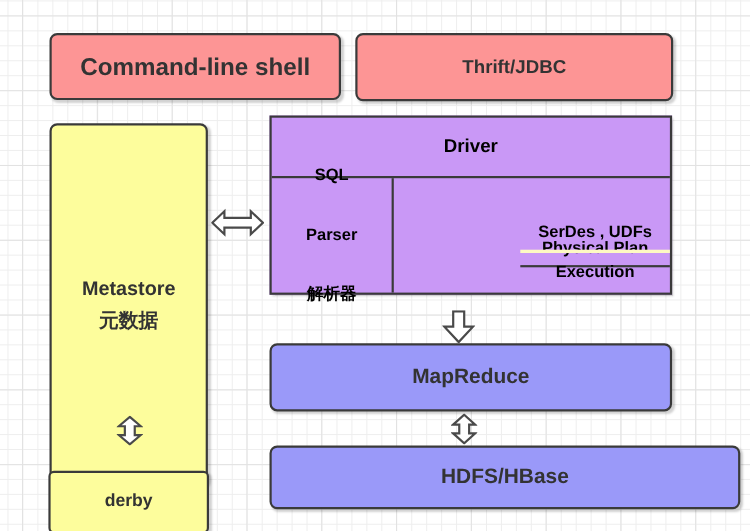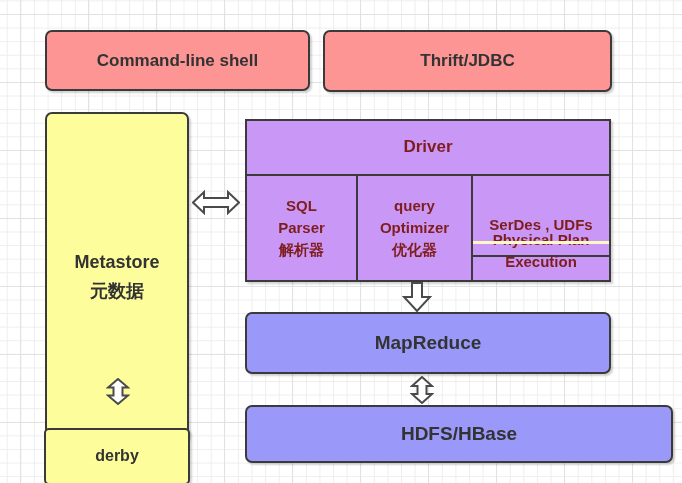--- a/index.html
+++ b/index.html
@@ -19,39 +19,39 @@
     position:absolute; box-sizing:border-box;
     border:2px solid #3a3a3a; color:#333333; font-weight:bold;
     display:flex; align-items:center; justify-content:center; text-align:center;
     box-shadow:2px 2px 2px rgba(0,0,0,0.18);
   }
   .pink{background:#FD9595; border-radius:7px;}
   .yellow{background:#FDFD9C; border-radius:7px;}
   .blue{background:#9A99F9; border-radius:7px;}
   .col{flex-direction:column;}
 
-  #cmd{left:45px; top:30px; width:265px; height:61px; font-size:17px;}
+  #cmd{left:45px; top:30px; width:265px; height:61px; font-size:22px;}
   #thrift{left:323px; top:30px; width:289px; height:62px; font-size:17px;}
   #meta{left:45px; top:112px; width:144px; height:330px; font-size:18px; line-height:1.6;}
   #mapreduce{left:245px; top:312px; width:366px; height:62px; font-size:19px;}
   #hdfs{left:245px; top:405px; width:428px; height:58px; font-size:19px;}
   #derby{left:44px; top:428px; width:146px; height:57px; font-size:16px; line-height:1.3; border-radius:5px;gap:32px;}
 
   #driver{
-    position:absolute; left:245px; top:119px; width:366px; height:163px;
+    position:absolute; left:245px; top:105px; width:366px; height:163px;
     box-sizing:border-box; background:#C998F6; border:2px solid #3a3a3a;
-    color:#7f1d1d; font-weight:bold; box-shadow:2px 2px 2px rgba(0,0,0,0.18);
+    color:#000000; font-weight:bold; box-shadow:2px 2px 2px rgba(0,0,0,0.18);
   }
   .d-cell{
     position:absolute; box-sizing:border-box;
     display:flex; flex-direction:column; align-items:center; justify-content:center;
     text-align:center; font-size:15px; line-height:1.45;
   }
   #driver-header{left:0; top:0; width:362px; height:55px; border-bottom:2px solid #3a3a3a; font-size:17px;}
-  #sql-parser{left:0; top:55px; width:111px; height:104px; border-right:2px solid #3a3a3a;}
+  #sql-parser{left:0; top:55px; width:111px; height:104px; border-right:2px solid #3a3a3a;gap:32px;}
   #query-optimizer{left:111px; top:55px; width:115px; height:104px; border-right:2px solid #3a3a3a;}
   #physical-plan{left:226px; top:55px; width:136px; height:33px; border-bottom:2px solid #3a3a3a;margin-top:48px;}
   #serdes{left:226px; top:88px; width:136px; height:35px; border-bottom:3px solid #fef9c3;}
   #execution{left:226px; top:123px; width:136px; height:36px;}
 
   .arrow{position:absolute;}
   .arrow polygon{fill:#ffffff; stroke:#4a4a4a; stroke-width:2; stroke-linejoin:miter;}
   #arr-meta-driver{left:192px; top:189px;}
   #arr-driver-mr{left:402px; top:282px;}
   #arr-mr-hdfs{left:410px; top:376px;}
@@ -76,25 +76,20 @@
   </div>
 
   <div id="driver">
     <div class="d-cell" id="driver-header">
       <span>Driver</span>
     </div>
     <div class="d-cell" id="sql-parser">
       <span>SQL</span>
       <span>Parser</span>
       <span>解析器</span>
-    </div>
-    <div class="d-cell" id="query-optimizer">
-      <span>query</span>
-      <span>Optimizer</span>
-      <span>优化器</span>
     </div>
     <div class="d-cell" id="physical-plan">
       <span>Physical Plan</span>
     </div>
     <div class="d-cell" id="serdes">
       <span>SerDes , UDFs</span>
     </div>
     <div class="d-cell" id="execution">
       <span>Execution</span>
     </div>

